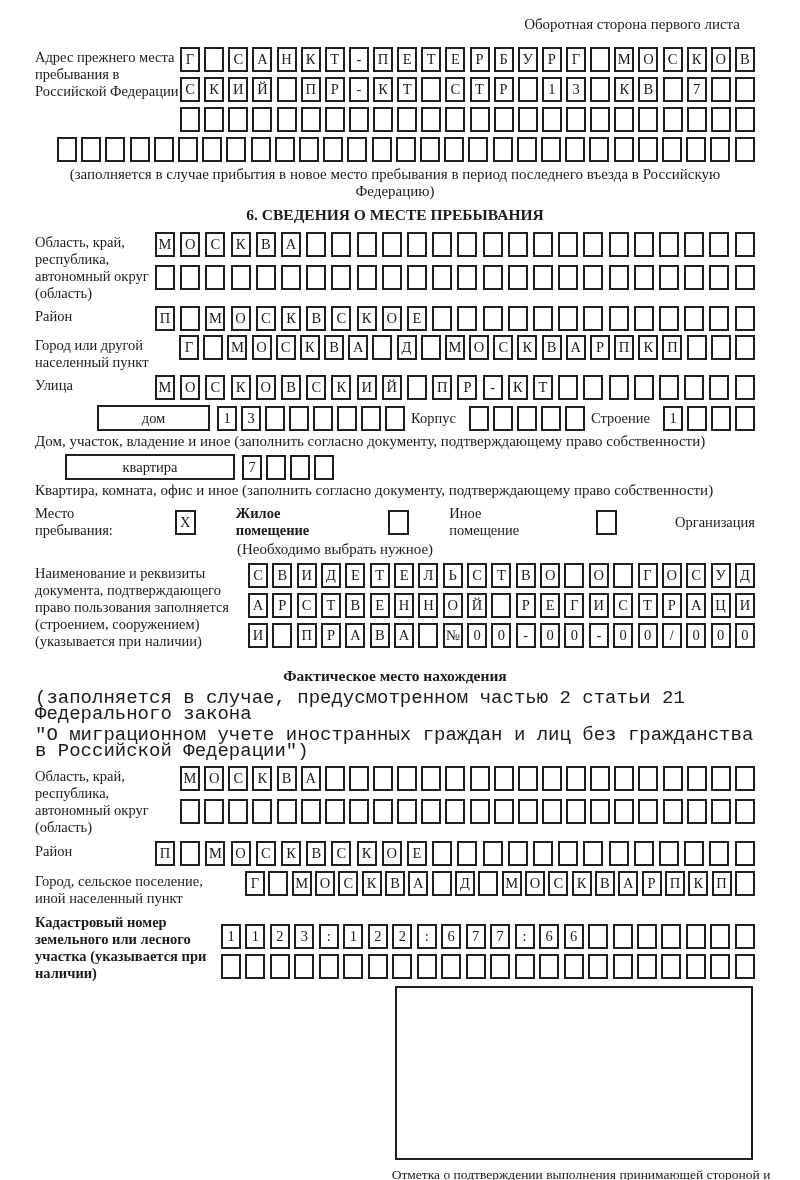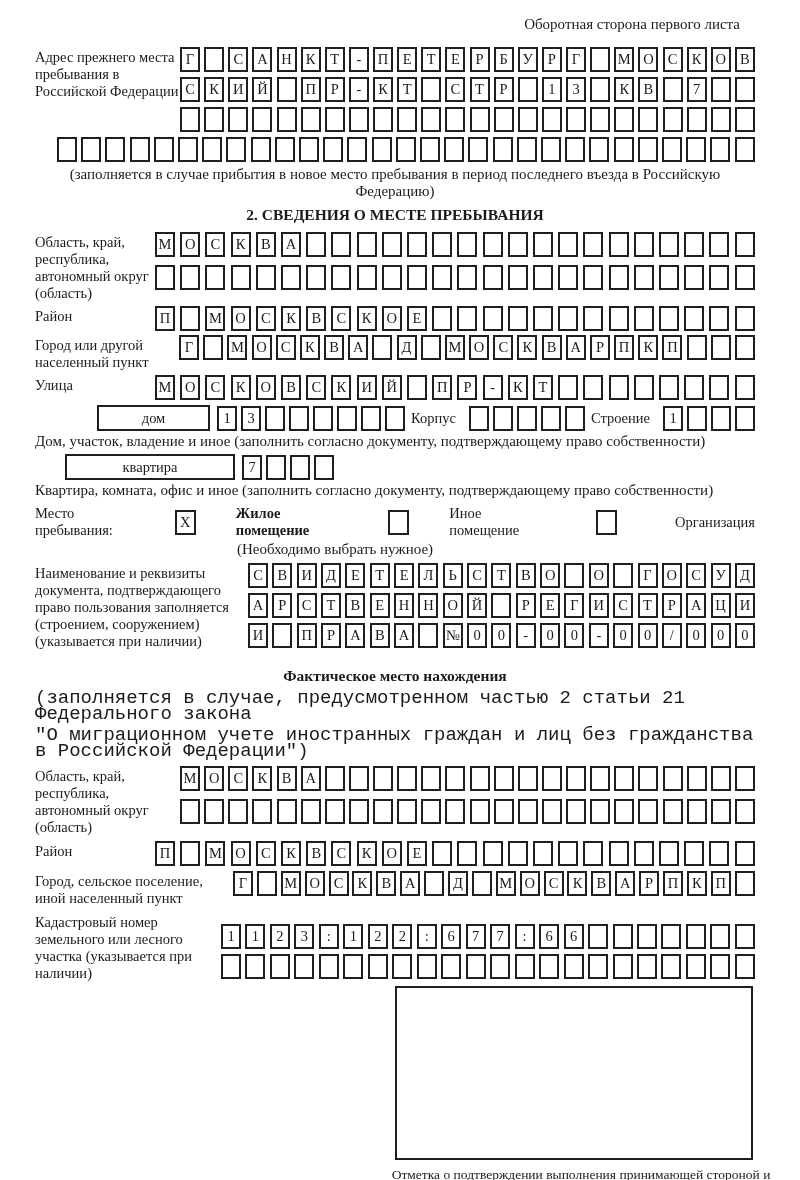--- a/index.html
+++ b/index.html
@@ -82,25 +82,25 @@
 
   .fact-title { margin-top:17px; }
   .fact-note { text-align:left; font-size:19px; margin-top:5px; line-height:16px;font-family:Liberation Mono, monospace; }
 
   .f-oblast3 { margin-top:7px; }
   .f-oblast3 .flabel { width:145px; }
   .f-oblast3 .rows { width:575px; }
   .f-raion3 { margin-top:5px; }
   .f-raion3 .flabel { width:120px; }
   .f-raion3 .cellrow { width:600px; }
-  .f-gorod3 { margin-top:5px; }
+  .f-gorod3 { margin-top:5px;gap:12px; }
   .f-gorod3 .flabel { width:198px; }
   .f-gorod3 .cellrow { width:522px; }
   .f-kad { margin-top:5px; }
-  .f-kad .flabel { width:186px; }
+  .f-kad .flabel { width:186px;font-weight:bold; }
   .f-kad .rows { width:534px; margin-top:12px; }
 
   .stamp-box {
     margin-left:360px; margin-top:4px;
     width:358px; height:174px;
     border:2px solid #1f1f1f;
   }
   .stamp-cap {
     margin-left:350px; margin-top:6px;
     width:392px; text-align:center;
@@ -223,21 +223,21 @@
       <span class="cell"></span>
       <span class="cell"></span>
       <span class="cell"></span>
       <span class="cell"></span>
       <span class="cell"></span>
       <span class="cell"></span>
       <span class="cell"></span>
     </div>
   <div class="caption cap-center prev-cap">(заполняется в случае прибытия в новое место пребывания в период последнего въезда в Российскую Федерацию)</div>
 
-  <div class="sec-title h2">2. СВЕДЕНИЯ О МЕСТЕ ПРЕБЫВАНИЯ</div>
+  <div class="sec-title h2">6. СВЕДЕНИЯ О МЕСТЕ ПРЕБЫВАНИЯ</div>
 
   <div class="field f-oblast2">
     <div class="flabel">Область, край, республика, автономный округ (область)</div>
     <div class="rows">
       <div class="cellrow">
           <span class="cell">М</span>
           <span class="cell">О</span>
           <span class="cell">С</span>
           <span class="cell">К</span>
           <span class="cell">В</span>

